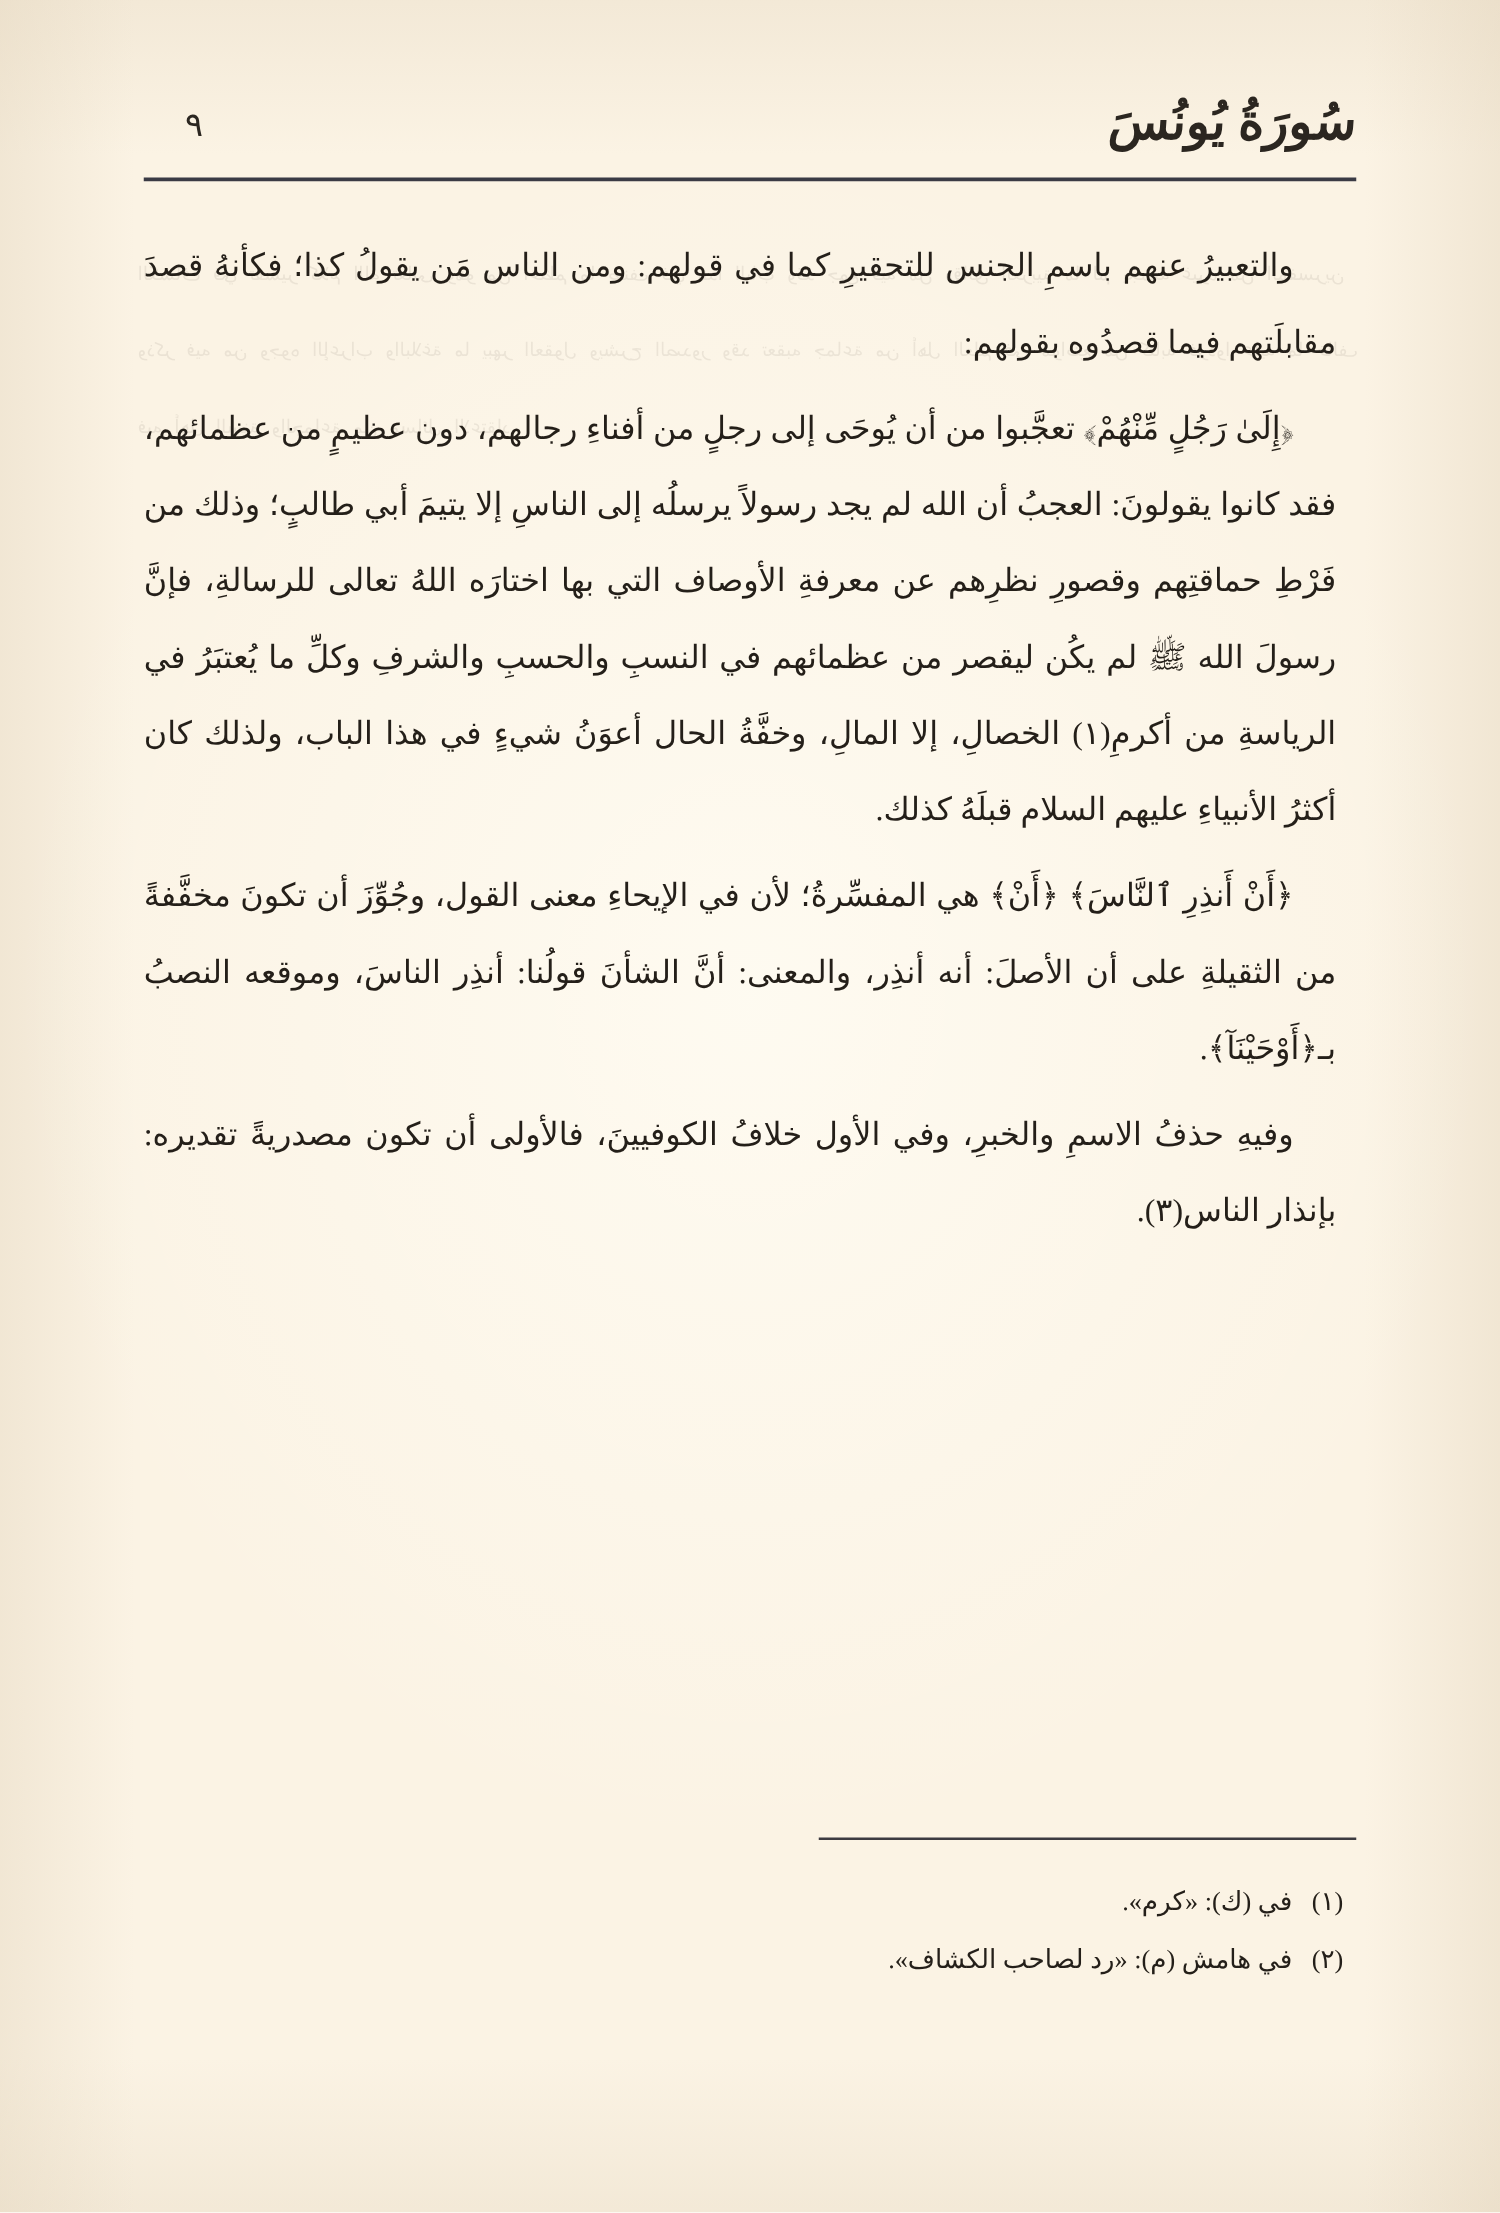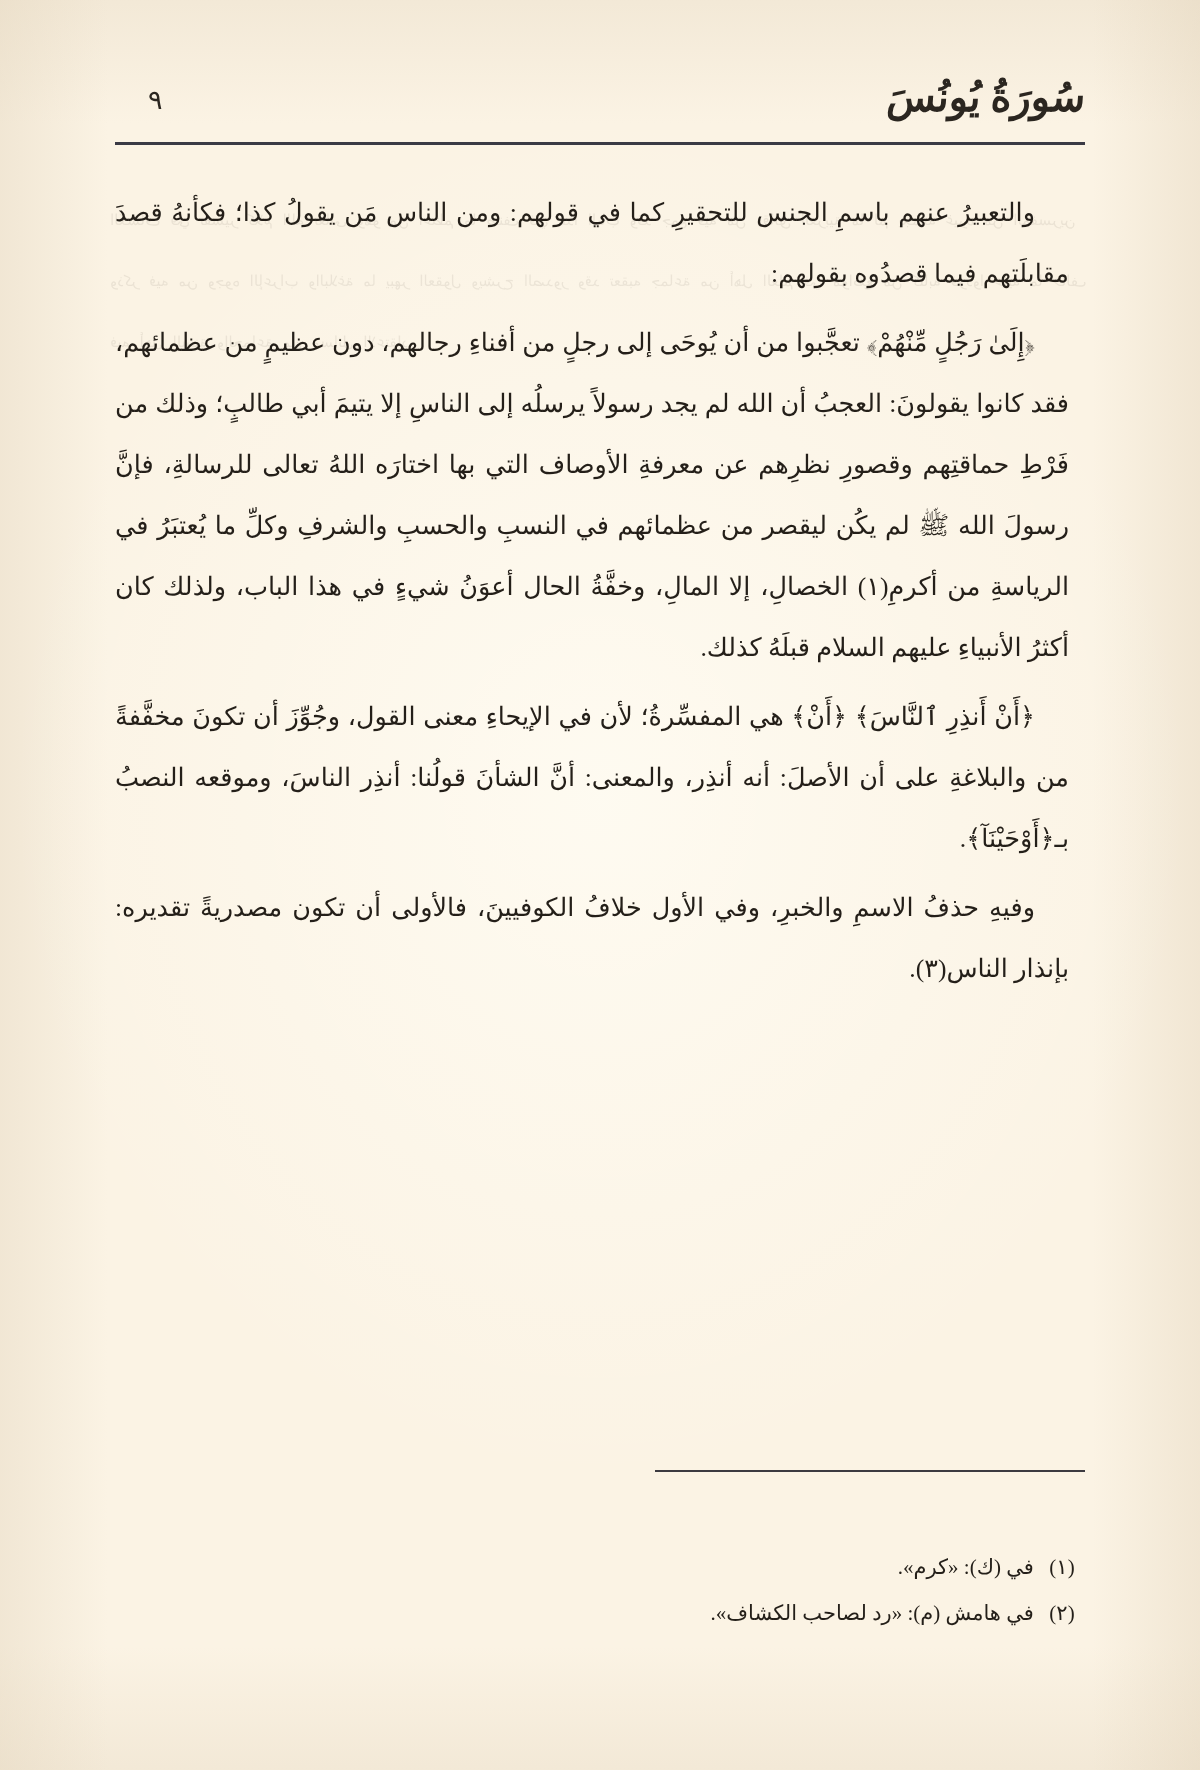--- a/index.html
+++ b/index.html
@@ -115,21 +115,21 @@
   .footnote-rule {
     position: absolute;
     top: 1470px;
     right: 115px;
     width: 430px;
     height: 2px;
     background: #3c3a40;
   }
   .footnotes {
     position: absolute;
-    top: 1544px;
+    top: 1498px;
     right: 115px;
     left: 115px;
     color: #241f19;
     font-size: 21px;
     line-height: 46px;
     text-align: right;
   }
   .footnote {
     margin: 0;
     white-space: nowrap;
@@ -154,21 +154,21 @@
 
     <div class="header">
       <div class="header-surah">سُورَةُ يُونُسَ</div>
       <div class="header-page-number">٩</div>
       <div class="header-rule"></div>
     </div>
 
     <div class="body-text">
       <p class="para">والتعبيرُ عنهم باسمِ الجنس للتحقيرِ كما في قولهم: ومن الناس مَن يقولُ كذا؛ فكأنهُ قصدَ مقابلَتهم فيما قصدُوه بقولهم:</p>
       <p class="para">﴿إِلَىٰ رَجُلٍ مِّنْهُمْ﴾ تعجَّبوا من أن يُوحَى إلى رجلٍ من أفناءِ رجالهم، دون عظيمٍ من عظمائهم، فقد كانوا يقولونَ: العجبُ أن الله لم يجد رسولاً يرسلُه إلى الناسِ إلا يتيمَ أبي طالبٍ؛ وذلك من فَرْطِ حماقتِهم وقصورِ نظرِهم عن معرفةِ الأوصاف التي بها اختارَه اللهُ تعالى للرسالةِ، فإنَّ رسولَ الله ﷺ لم يكُن ليقصر من عظمائهم في النسبِ والحسبِ والشرفِ وكلِّ ما يُعتبَرُ في الرياسةِ من أكرمِ(١) الخصالِ، إلا المالِ، وخفَّةُ الحال أعوَنُ شيءٍ في هذا الباب، ولذلك كان أكثرُ الأنبياءِ عليهم السلام قبلَهُ كذلك.</p>
-      <p class="para">﴿أَنْ أَنذِرِ ٱلنَّاسَ﴾ ﴿أَنْ﴾ هي المفسِّرةُ؛ لأن في الإيحاءِ معنى القول، وجُوِّزَ أن تكونَ مخفَّفةً من والبلاغةِ على أن الأصلَ: أنه أنذِر، والمعنى: أنَّ الشأنَ قولُنا: أنذِر الناسَ، وموقعه النصبُ بـ﴿أَوْحَيْنَآ﴾.</p>
+      <p class="para">﴿أَنْ أَنذِرِ ٱلنَّاسَ﴾ ﴿أَنْ﴾ هي المفسِّرةُ؛ لأن في الإيحاءِ معنى القول، وجُوِّزَ أن تكونَ مخفَّفةً من الثقيلةِ على أن الأصلَ: أنه أنذِر، والمعنى: أنَّ الشأنَ قولُنا: أنذِر الناسَ، وموقعه النصبُ بـ﴿أَوْحَيْنَآ﴾.</p>
       <p class="para">وفيهِ حذفُ الاسمِ والخبرِ، وفي الأول خلافُ الكوفيينَ، فالأولى أن تكون مصدريةً تقديره: بإنذار الناس(٣).</p>
     </div>
 
     <div class="footnote-rule"></div>
 
     <div class="footnotes">
       <p class="footnote">
         <span class="fn-marker">(١)</span>
         <span>في (ك): «كرم».</span>
       </p>

